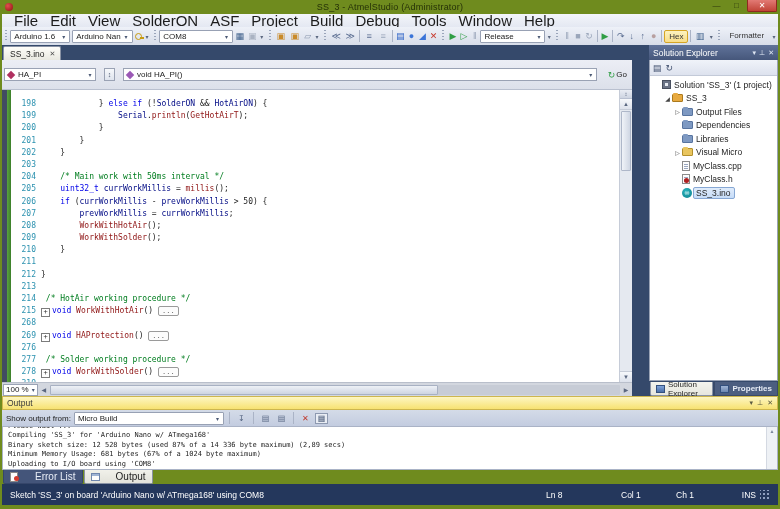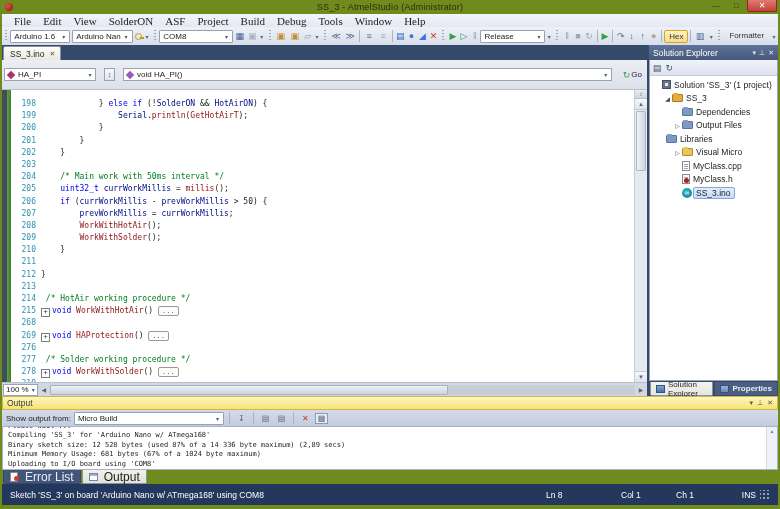--- a/index.html
+++ b/index.html
@@ -11,21 +11,21 @@
   }
   
   .titlebar { position:absolute; top:0; left:0; right:0; height:14px; display:flex; align-items:center; }
   .app-ico { width:8px; height:8px; border-radius:50%; background:radial-gradient(circle at 35% 35%, #e05050, #8f1010); margin-left:5px; }
   .title-text { position:absolute; left:0; right:0; text-align:center; font-size:9px; color:#253107; letter-spacing:.2px; }
   .winbtns { position:absolute; right:3px; top:0; display:flex; gap:1px; }
   .winbtn { width:19px; height:12px; font-size:8px; line-height:11px; text-align:center; color:#27330c; }
   .winbtn.close { width:30px; background:linear-gradient(#e27a74,#c14438); color:#fff; border:1px solid #8f2a20; border-top:none; border-radius:0 0 2px 2px; }
   
   .menubar { position:absolute; top:14px; left:2px; right:2px; height:13px; background:linear-gradient(#f3f5fa,#e4e8f2); display:flex; align-items:center; padding-left:6px; }
-  .menu-item { font-size:11px; color:#1c1c1c; padding:0 6px;font-family:Liberation Serif, serif; }
+  .menu-item { font-size:15px; color:#1c1c1c; padding:0 6px; }
   
   .toolbar { position:absolute; top:27px; left:2px; right:2px; height:18px; background:linear-gradient(#eef1f8,#d7dde9); display:flex; align-items:center; font-size:8px; color:#333; overflow:hidden; }
   .grip { width:5px; height:12px; margin:0 2px; background-image:repeating-linear-gradient(#9aa5ba 0 1px, transparent 1px 3px); background-size:2px 100%; background-repeat:no-repeat; background-position:1px 0; }
   .combo { display:flex; align-items:center; background:#fff; border:1px solid #98a1b4; height:13px; padding-left:3px; border-radius:1px; }
   .combo .cval { flex:1; white-space:nowrap; overflow:hidden; font-size:8px; color:#222; }
   .combo .carr { width:11px; text-align:center; font-size:6px; color:#4c5a75; }
   .tbico { width:14px; height:13px; text-align:center; line-height:13px; font-size:9px; flex:none; }
   .tbico.small { width:11px; }
   .sep { width:1px; height:12px; background:#aab3c6; margin:0 2px; }
   .hexbtn { height:13px; padding:0 4px; font-size:8px; line-height:12px; background:linear-gradient(#fdf3c1,#f8dd88); border:1px solid #d6a525; color:#333; border-radius:2px; }
@@ -71,21 +71,21 @@
   .vsb .thumb { height:60px; margin:1px 1px; background:linear-gradient(90deg,#f0f3f8,#cfd6e3); border:1px solid #aeb7c9; border-radius:1px; }
   .vsb .fill { flex:1; }
   .edbottom { height:14px; background:#d3d7df; display:flex; align-items:center; border-top:1px solid #b9bfcb; }
   .zoomctl { display:flex; align-items:center; background:#fff; border:1px solid #9aa2b4; height:12px; margin-left:1px; padding:0 2px; font-size:8px; color:#222; gap:3px; }
   .zoomctl .carr { font-size:6px; color:#4c5a75; }
   .hsb { flex:1; display:flex; align-items:center; height:14px; }
   .hsb .harr { width:12px; text-align:center; font-size:6px; color:#5a6780; }
   .hsb .htrack { flex:1; height:10px; background:#c7ccd6; position:relative; border-radius:1px; }
   .hsb .hthumb { position:absolute; left:0; top:0; width:68%; height:10px; background:linear-gradient(#eef1f6,#cdd4e1); border:1px solid #a8b1c3; border-radius:1px; }
   
-  .rpanel { width:129px; flex:none; margin-left:2px; display:flex; flex-direction:column; }
+  .rpanel { width:129px; flex:none; margin-left:17px; display:flex; flex-direction:column; }
   .rp-header { height:15px; background:linear-gradient(#60739a,#46577b); color:#fff; display:flex; align-items:center; font-size:8.5px; padding:0 4px; }
   .rp-hicons { margin-left:auto; display:flex; gap:3px; font-size:7px; color:#dfe6f2; }
   .rp-body { flex:1; display:flex; flex-direction:column; border:1px solid #9aa3b5; border-top:none; background:#fff; overflow:hidden; }
   .rp-toolbar { height:16px; background:linear-gradient(#f0f3f9,#dde2ee); border-bottom:1px solid #c3cad8; display:flex; align-items:center; gap:4px; padding:0 3px; font-size:9px; color:#41506e; }
   .rp-tree { flex:1; padding-top:2px; font-size:8.5px; color:#1e1e1e; overflow:hidden; }
   .trow { display:flex; align-items:center; height:13.5px; white-space:nowrap; }
   .trow .exp { width:9px; flex:none; text-align:center; font-size:6px; color:#444; }
   .trow .tlabel { padding:0 3px 0 2px; }
   .trow.selected .tlabel { background:linear-gradient(#e0ecfb,#c6dcf8); border:1px solid #86a7d4; border-radius:2px; }
   .tico { flex:none; margin-right:1px; position:relative; }
@@ -112,21 +112,21 @@
   .out-hicons { margin-left:auto; display:flex; gap:4px; font-size:7px; color:#5a5a40; }
   .out-toolbar { height:17px; background:linear-gradient(#d4dbe8,#c3cce0); display:flex; align-items:center; font-size:8px; color:#222; padding:0 4px; gap:3px; border-bottom:1px solid #aab3c6; }
   .out-combo { width:150px; }
   .oico { width:13px; text-align:center; font-size:8px; color:#52627f; }
   .out-text { flex:1; background:#fff; overflow:hidden; position:relative; border:1px solid #aab3c6; border-top:none; }
   .out-lines { margin-top:-5px; padding-left:5px; font-family:"DejaVu Sans Mono",monospace; font-size:7px; line-height:9.4px; color:#1e1e1e; white-space:pre; }
   .out-sb { position:absolute; right:0; top:0; bottom:0; width:11px; background:#eef1f5; border-left:1px solid #d4d9e2; }
   .out-sb::before { content:"▲"; position:absolute; top:1px; left:0; right:0; text-align:center; font-size:5px; color:#7a869c; }
   
   .bottomtabs { position:absolute; top:470px; left:2px; height:14px; display:flex; gap:1px; padding-left:1px; }
-  .btab { display:flex; align-items:center; gap:6px; font-size:12px; padding:0 6px; border-radius:0 0 2px 2px; }
+  .btab { display:flex; align-items:center; gap:16px; font-size:10px; padding:0 6px; border-radius:0 0 2px 2px; }
   .btab.active { background:linear-gradient(#f1f1ea,#e2e2da); color:#1e1e1e; border:1px solid #8a93a5; border-top:none; }
   .btab.inactive { background:#44557a; color:#e8edf6; border:1px solid #36466a; border-top:none; }
   .err-ico { width:9px; height:9px; flex:none; position:relative; }
   .err-ico::before { content:""; position:absolute; left:0; top:0; width:6px; height:8px; background:#fdfdfd; border:1px solid #888; }
   .err-ico::after { content:""; position:absolute; right:0; bottom:0; width:5px; height:5px; border-radius:50%; background:#d23b2e; }
   .outp-ico { width:9px; height:8px; flex:none; background:#fdfdfd; border:1px solid #6f86ad; box-shadow:inset 0 2px 0 #9fb4d4; }
   
   .statusbar { position:absolute; top:484px; left:2px; right:2px; height:21px; background:#24375c; color:#fff; display:flex; align-items:center; font-size:8.5px; padding:0 8px; }
   .sb-msg { flex:1; white-space:nowrap; overflow:hidden; }
   .sb-field { flex:none; }
@@ -326,30 +326,30 @@
               <span class="exp"></span>
               <span class="tico sol"></span>
               <span class="tlabel">Solution 'SS_3' (1 project)</span>
             </div>
             <div class="trow" style="padding-left: 13px;">
               <span class="exp">◢</span>
               <span class="tico folder f-orange"></span>
               <span class="tlabel">SS_3</span>
             </div>
             <div class="trow" style="padding-left: 23px;">
-              <span class="exp"></span>
-              <span class="tico folder f-blue"></span>
-              <span class="tlabel">Dependencies</span>
-            </div>
-            <div class="trow" style="padding-left: 23px;">
               <span class="exp">▷</span>
               <span class="tico folder f-blue"></span>
               <span class="tlabel">Output Files</span>
             </div>
-            <div class="trow" style="padding-left: 7px;">
+            <div class="trow" style="padding-left: 23px;">
+              <span class="exp"></span>
+              <span class="tico folder f-blue"></span>
+              <span class="tlabel">Dependencies</span>
+            </div>
+            <div class="trow" style="padding-left: 23px;">
               <span class="exp"></span>
               <span class="tico folder f-blue"></span>
               <span class="tlabel">Libraries</span>
             </div>
             <div class="trow" style="padding-left: 23px;">
               <span class="exp">▷</span>
               <span class="tico folder f-yellow"></span>
               <span class="tlabel">Visual Micro</span>
             </div>
             <div class="trow" style="padding-left: 23px;">

